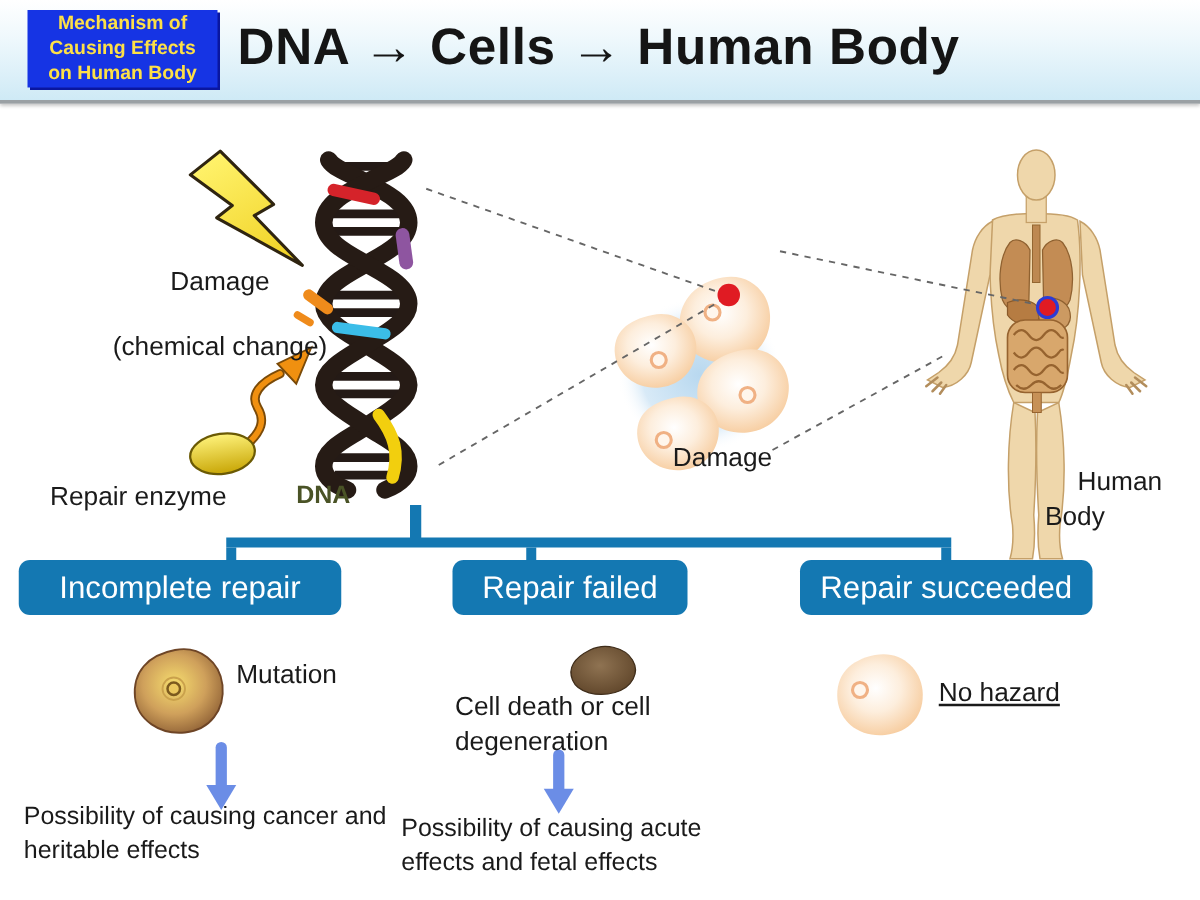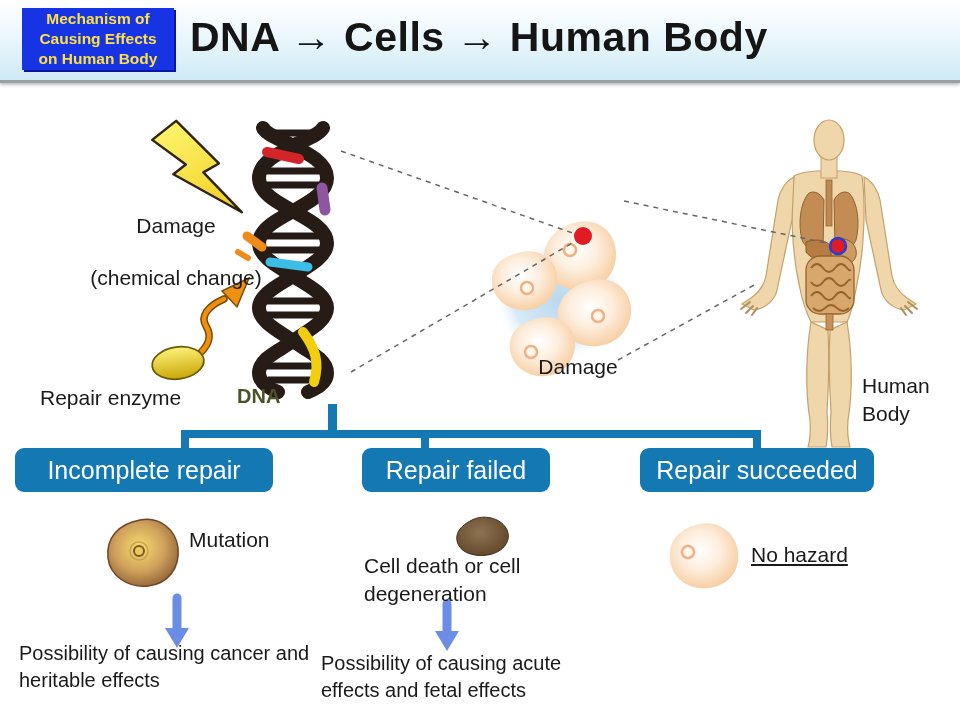--- a/index.html
+++ b/index.html
@@ -206,21 +206,21 @@
       <polygon class="arrowb-f" points="435,631 459,631 447,651"></polygon>
     </g>
   </svg>
 
   <div class="lbl ctr" style="left:91px;top:214px;width:170px;">Damage</div>
   <div class="lbl ctr" style="left:86px;top:246px;width:180px;margin-top:20px;">(chemical change)</div>
   <div class="lbl" style="left:40px;top:386px;">Repair enzyme</div>
   <div class="lbl dna-lbl" style="left:237px;top:385px;">DNA</div>
   <div class="lbl ctr" style="left:528px;top:355px;width:100px;">Damage</div>
   <div class="lbl" style="left:862px;top:374px;">Human</div>
-  <div class="lbl" style="left:862px;top:402px;">Body</div>
+  <div class="lbl" style="left:836px;top:402px;">Body</div>
 
   <div class="bbox" style="left:15px;width:258px;">Incomplete repair</div>
   <div class="bbox" style="left:362px;width:188px;">Repair failed</div>
   <div class="bbox" style="left:640px;width:234px;">Repair succeeded</div>
 
   <div class="lbl" style="left:189px;top:528px;">Mutation</div>
   <div class="lbl" style="left:364px;top:552px;width:205px;line-height:28px;">Cell death or cell degeneration</div>
   <div class="lbl" style="left:751px;top:543px;text-decoration:underline;">No hazard</div>
 
   <div class="lbl outcome" style="left:19px;top:640px;width:302px;">Possibility of causing cancer and heritable effects</div>

